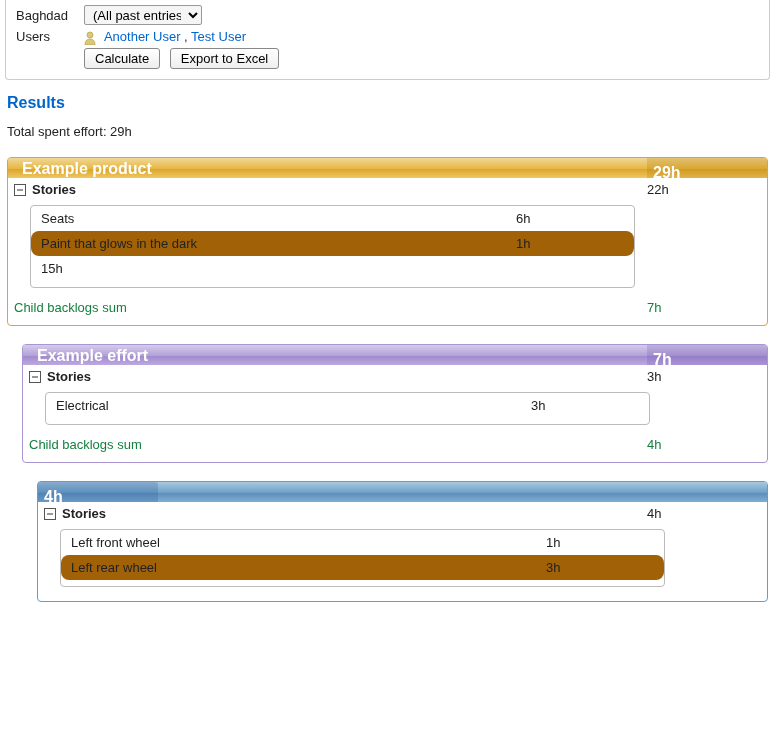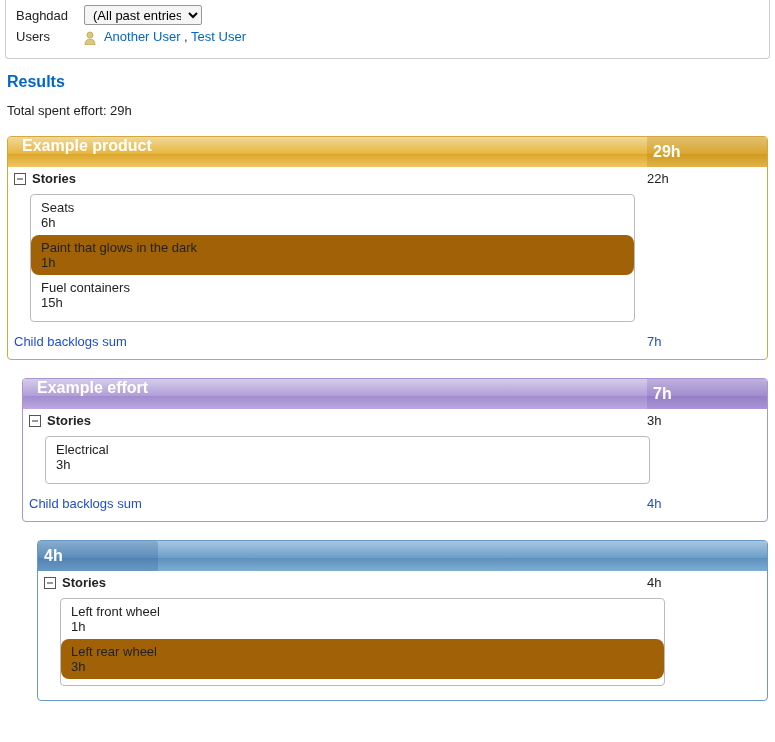--- a/index.html
+++ b/index.html
@@ -77,22 +77,22 @@
       border: 1px solid;
       border-radius: 4px;
       margin: 0 7px 18px 7px;
       padding-bottom: 6px;
     }
     .block.product      { border-color: #d3a83e; margin-left: 7px;  }
     .block.project      { border-color: #a895d1; margin-left: 22px; }
     .block.iteration    { border-color: #6a9bc8; margin-left: 37px; }
     .block-header {
       display: flex;
-      align-items: flex-start;
-      height: 30px;
+      align-items: flex-end;
+      height: 20px;
       border-radius: 3px 3px 0 0;
       color: #fff;
       font-weight: bold;
       font-size: 16px;
       position: relative;
     }
     .block-header.product {
       background: linear-gradient(#f0d898, #e7b640 55%, #dca628 56%, #efc765);
     }
     .block-header.project {
@@ -144,29 +144,28 @@
       border: 1px solid #bbb;
       border-radius: 4px;
       margin: 4px 10px 8px 22px;
       max-width: 605px;
       padding-bottom: 6px;
     }
     .story-row {
       display: flex;
       padding: 5px 10px;
       font-size: 13px;
-      flex-direction: column;
     }
     .story-row .name { flex: 1; }
     .story-row .value { width: 108px; text-align: left; }
     .story-row.alt { background: #a16207; border-radius: 8px; }
     .child-sum {
       display: flex;
       padding: 4px 6px;
-      color: #1d4ed8;
+      color: #15803d;
       font-size: 13px;
     }
     .child-sum .label { flex: 1; }
     .child-sum .value { width: 120px; text-align: left; padding-left: 6px; }
   </style>
 </head>
 <body>
 
 <div class="form-section">
   <div class="form-row">
@@ -180,20 +179,24 @@
     <div>
       <span class="users-icon">
         <svg viewBox="0 0 12 14" width="12" height="14">
           <circle cx="6" cy="4" r="3" fill="#d9c77a" stroke="#b89f3f" stroke-width="0.7"></circle>
           <path d="M1 14 Q1 8 6 8 Q11 8 11 14 Z" fill="#d9c77a" stroke="#b89f3f" stroke-width="0.7"></path>
         </svg>
       </span>
       <span id="users-container"><a class="user-link">Another User</a><span class="user-sep"> , </span><a class="user-link">Test User</a></span>
     </div>
   </div>
+  <div class="buttons-row">
+    <button>Calculate</button>
+    <button>Export to Excel</button>
+  </div>
 </div>
 
 <div class="results-title">Results</div>
 <div class="total-effort">
   <span>Total spent effort: </span><span>29h</span>
 </div>
 
 <div id="blocks-container">
     <div class="block product">
       <div class="block-header product">
@@ -208,21 +211,20 @@
       <div class="stories-box">
         <div class="story-row">
           <div class="name">Seats</div>
           <div class="value">6h</div>
         </div>
         <div class="story-row alt">
           <div class="name">Paint that glows in the dark</div>
           <div class="value">1h</div>
         </div>
         <div class="story-row">
-          <div class="name">Fuel containers</div>
           <div class="value">15h</div>
         </div>
       </div>
       <div class="child-sum">
         <div class="label">Child backlogs sum</div>
         <div class="value">7h</div>
       </div>
     </div>
     <div class="block project">
       <div class="block-header project">

